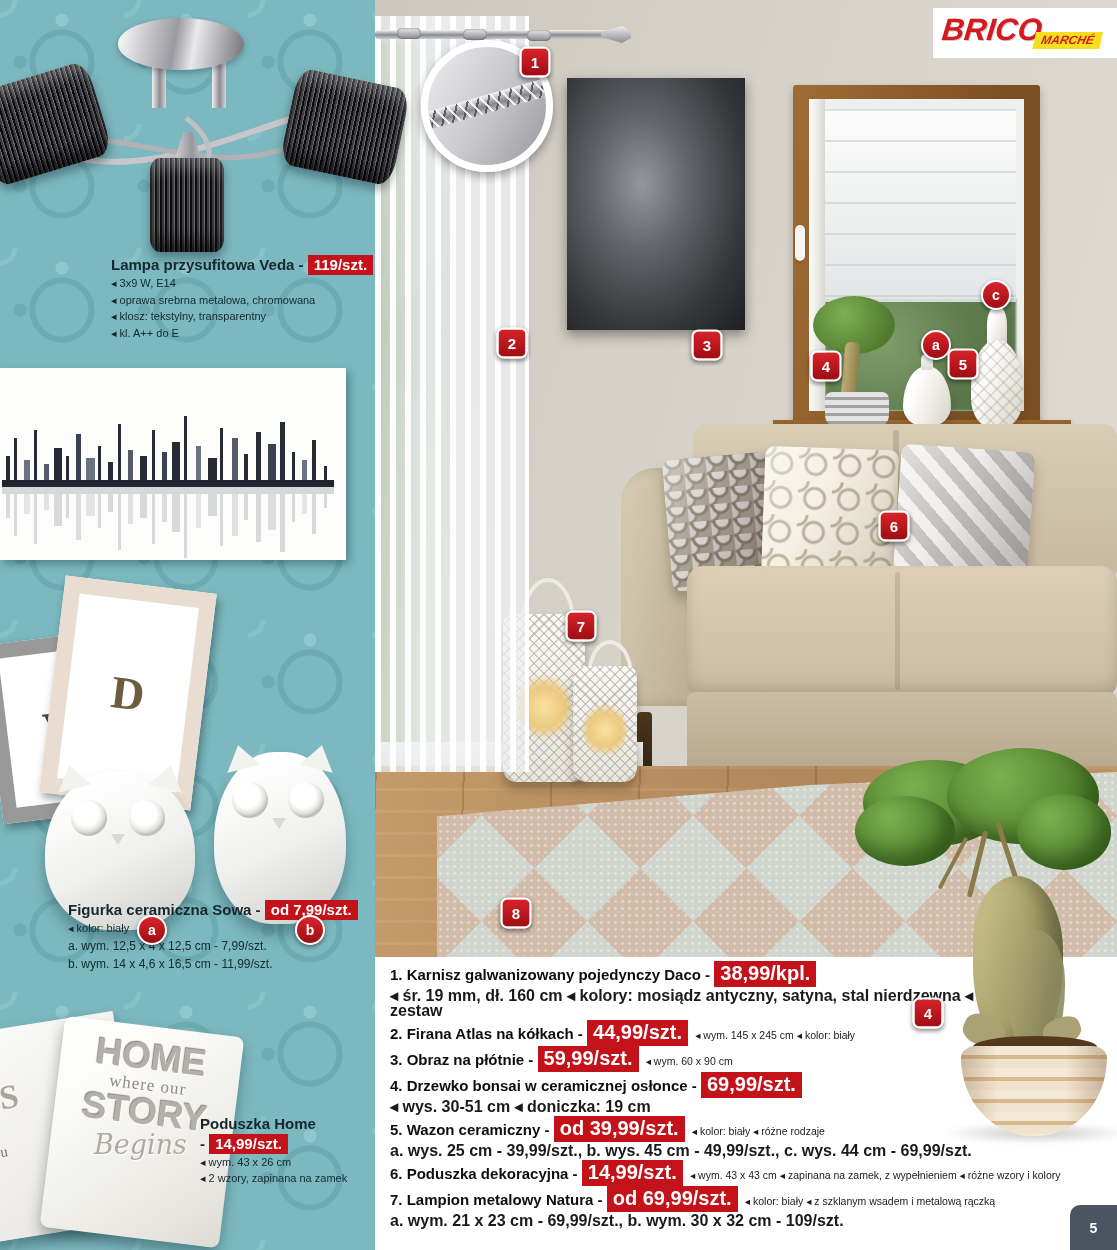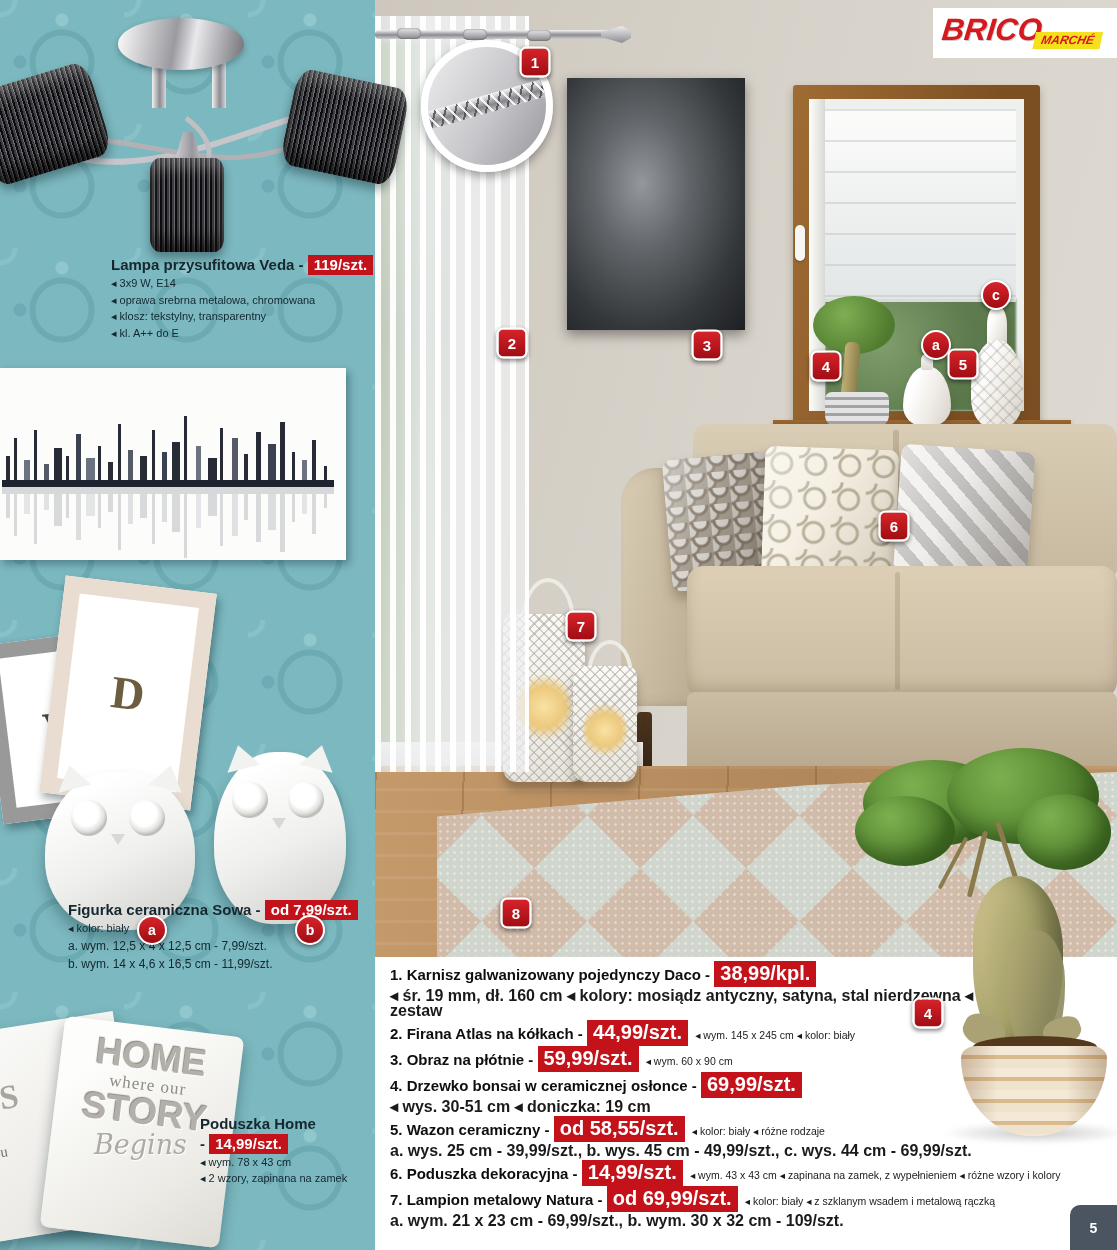--- a/index.html
+++ b/index.html
@@ -363,21 +363,21 @@
         <div class="pf-line pf-script">Begins</div>
       </div>
     </div>
 
     <div class="pblock" style="left:200px;top:1114px;width:165px;">
       <div class="pname">Poduszka Home</div>
       <div class="pname">
         <span>-</span>
         <span class="price">14,99/szt.</span>
       </div>
-      <div class="pdetail">◂ wym. 78 x 43 cm</div>
+      <div class="pdetail">◂ wym. 43 x 26 cm</div>
       <div class="pdetail">◂ 2 wzory, zapinana na zamek</div>
     </div>
   </div>
 
   <div class="photo">
     <div class="greenery-left"></div>
     <div class="painting"></div>
 
     <div class="window">
       <div class="window-inner">
@@ -466,21 +466,21 @@
       <div>
         <div class="li-name"><span>4.</span>
           <span>Drzewko bonsai w ceramicznej osłonce -</span>
           <span class="price">69,99/szt.</span></div>
         <div class="li-below">◂ wys. 30-51 cm ◂ doniczka: 19 cm</div>
       </div>
 
       <div>
         <div class="li-name"><span>5.</span>
           <span>Wazon ceramiczny -</span>
-          <span class="price">od 58,55/szt.</span>
+          <span class="price">od 39,99/szt.</span>
           <span class="li-inline">◂ kolor: biały ◂ różne rodzaje</span></div>
         <div class="li-var">a. wys. 25 cm - 39,99/szt., b. wys. 45 cm - 49,99/szt., c. wys. 44 cm - 69,99/szt.</div>
       </div>
 
       <div>
         <div class="li-name"><span>6.</span>
           <span>Poduszka dekoracyjna -</span>
           <span class="price">14,99/szt.</span>
           <span class="li-inline">◂ wym. 43 x 43 cm ◂ zapinana na zamek, z wypełnieniem ◂ różne wzory i kolory</span></div>
       </div>

